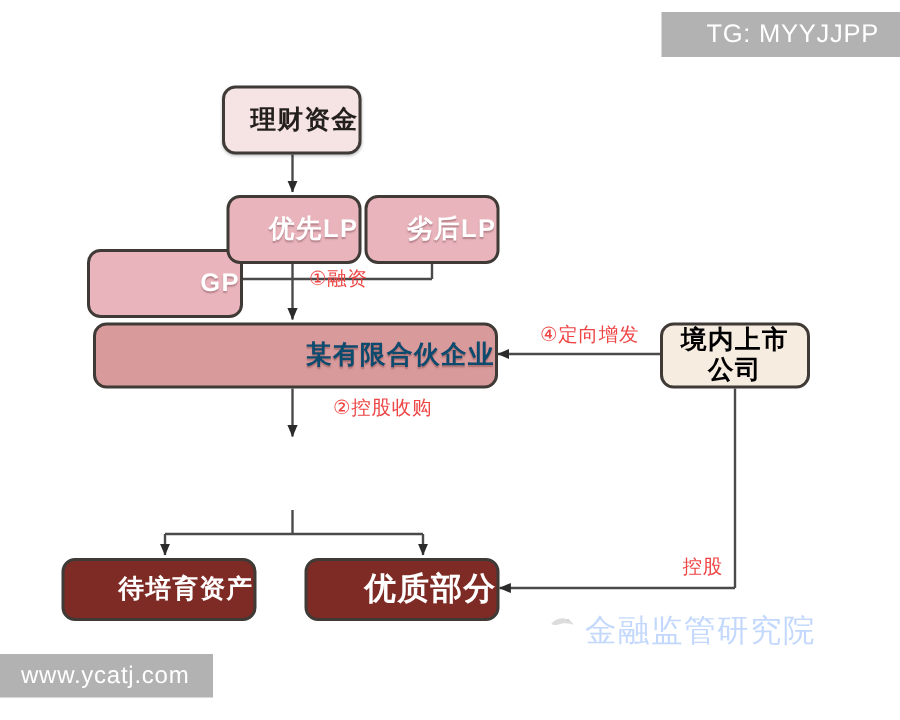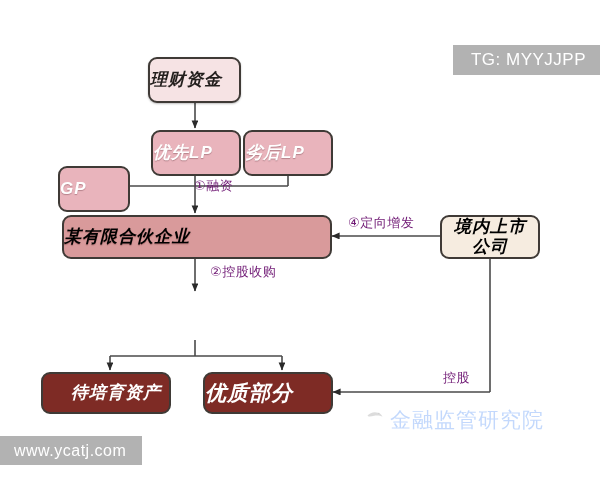--- a/index.html
+++ b/index.html
@@ -25,23 +25,22 @@
     color: #ffffff;
     display: flex;
     align-items: center;
     letter-spacing: 0.5px;
     font-weight: 400;
   }
   #wm-top {
     right: 0;
     top: 8px;
     height: 30px;
-    padding: 0 14px 0 18px;
+    padding: 0 14px 0 30px;
     font-size: 17px;
-    margin-top: 37px;
   }
   #wm-bottom {
     left: 0;
     bottom: 15px;
     height: 29px;
     padding: 0 16px 0 14px;
     font-size: 16px;
   }
 
   
@@ -75,65 +74,65 @@
   }
 
   
   .node {
     position: absolute;
     box-sizing: border-box;
     border: 2px solid #3f3a36;
     border-radius: 9px;
     display: flex;
     align-items: center;
-    justify-content: flex-start;
+    justify-content: flex-end;
     text-align: center;
     font-weight: bold;
     line-height: 1.15;
     letter-spacing: 1px;
     z-index: 3;
-    font-style: italic;
   }
   .node.pale {           
     background: #f6e3e4;
     color: #231f1d;
     box-shadow: 0 1px 2px rgba(0,0,0,0.25);
   }
   .node.pink {           
     background: #e9b4bc;
     color: #ffffff;
     text-shadow: 0 1px 1px rgba(120,70,80,0.45);
   }
   .node.rose {           
     background: #d99a9b;
-    color: #000000;
+    color: #0c4a6e;
     text-shadow: 0 1px 1px rgba(120,60,60,0.45);
   }
   .node.crimson {        
     background: #9e3029;
     color: #ffffff;
   }
   .node.maroon {         
     background: #7e2b25;
     color: #ffffff;
   }
   .node.cream {          
     background: #f6ece0;
     color: #000000;
   }
 
   
   .edge-label {
     position: absolute;
     font-size: 13px;
-    color: #701a75;
+    color: #ef4444;
     white-space: nowrap;
     background: transparent;
     z-index: 4;
     letter-spacing: 0.5px;
+    padding-left: 12px;
   }
 </style>
 </head>
 <body>
 
 <div id="canvas">
 
   <svg id="wires" viewBox="0 0 600 480">
     <defs>
       <marker id="arr" markerWidth="9" markerHeight="9" refX="7.6" refY="3.4" orient="auto" markerUnits="userSpaceOnUse">
@@ -162,21 +161,21 @@
 
       <path d="M490,259 L490,392"></path>
       <path d="M490,392 L333,392" marker-end="url(#arr)"></path>
     </g>
   </svg>
 
   <div class="node pale" style="left:148px; top:57px; width:93px; height:46px; font-size:17px;">
     <span>理财资金</span>
   </div>
 
-  <div class="node pink" style="left:58px; top:130px; width:72px; height:46px; font-size:17px;margin-top:36px;">
+  <div class="node pink" style="left:58px; top:130px; width:104px; height:46px; font-size:17px;margin-top:36px;">
     <span>GP</span>
   </div>
 
   <div class="node pink" style="left:151px; top:130px; width:90px; height:46px; font-size:17px;">
     <span>优先LP</span>
   </div>
 
   <div class="node pink" style="left:243px; top:130px; width:90px; height:46px; font-size:17px;">
     <span>劣后LP</span>
   </div>

